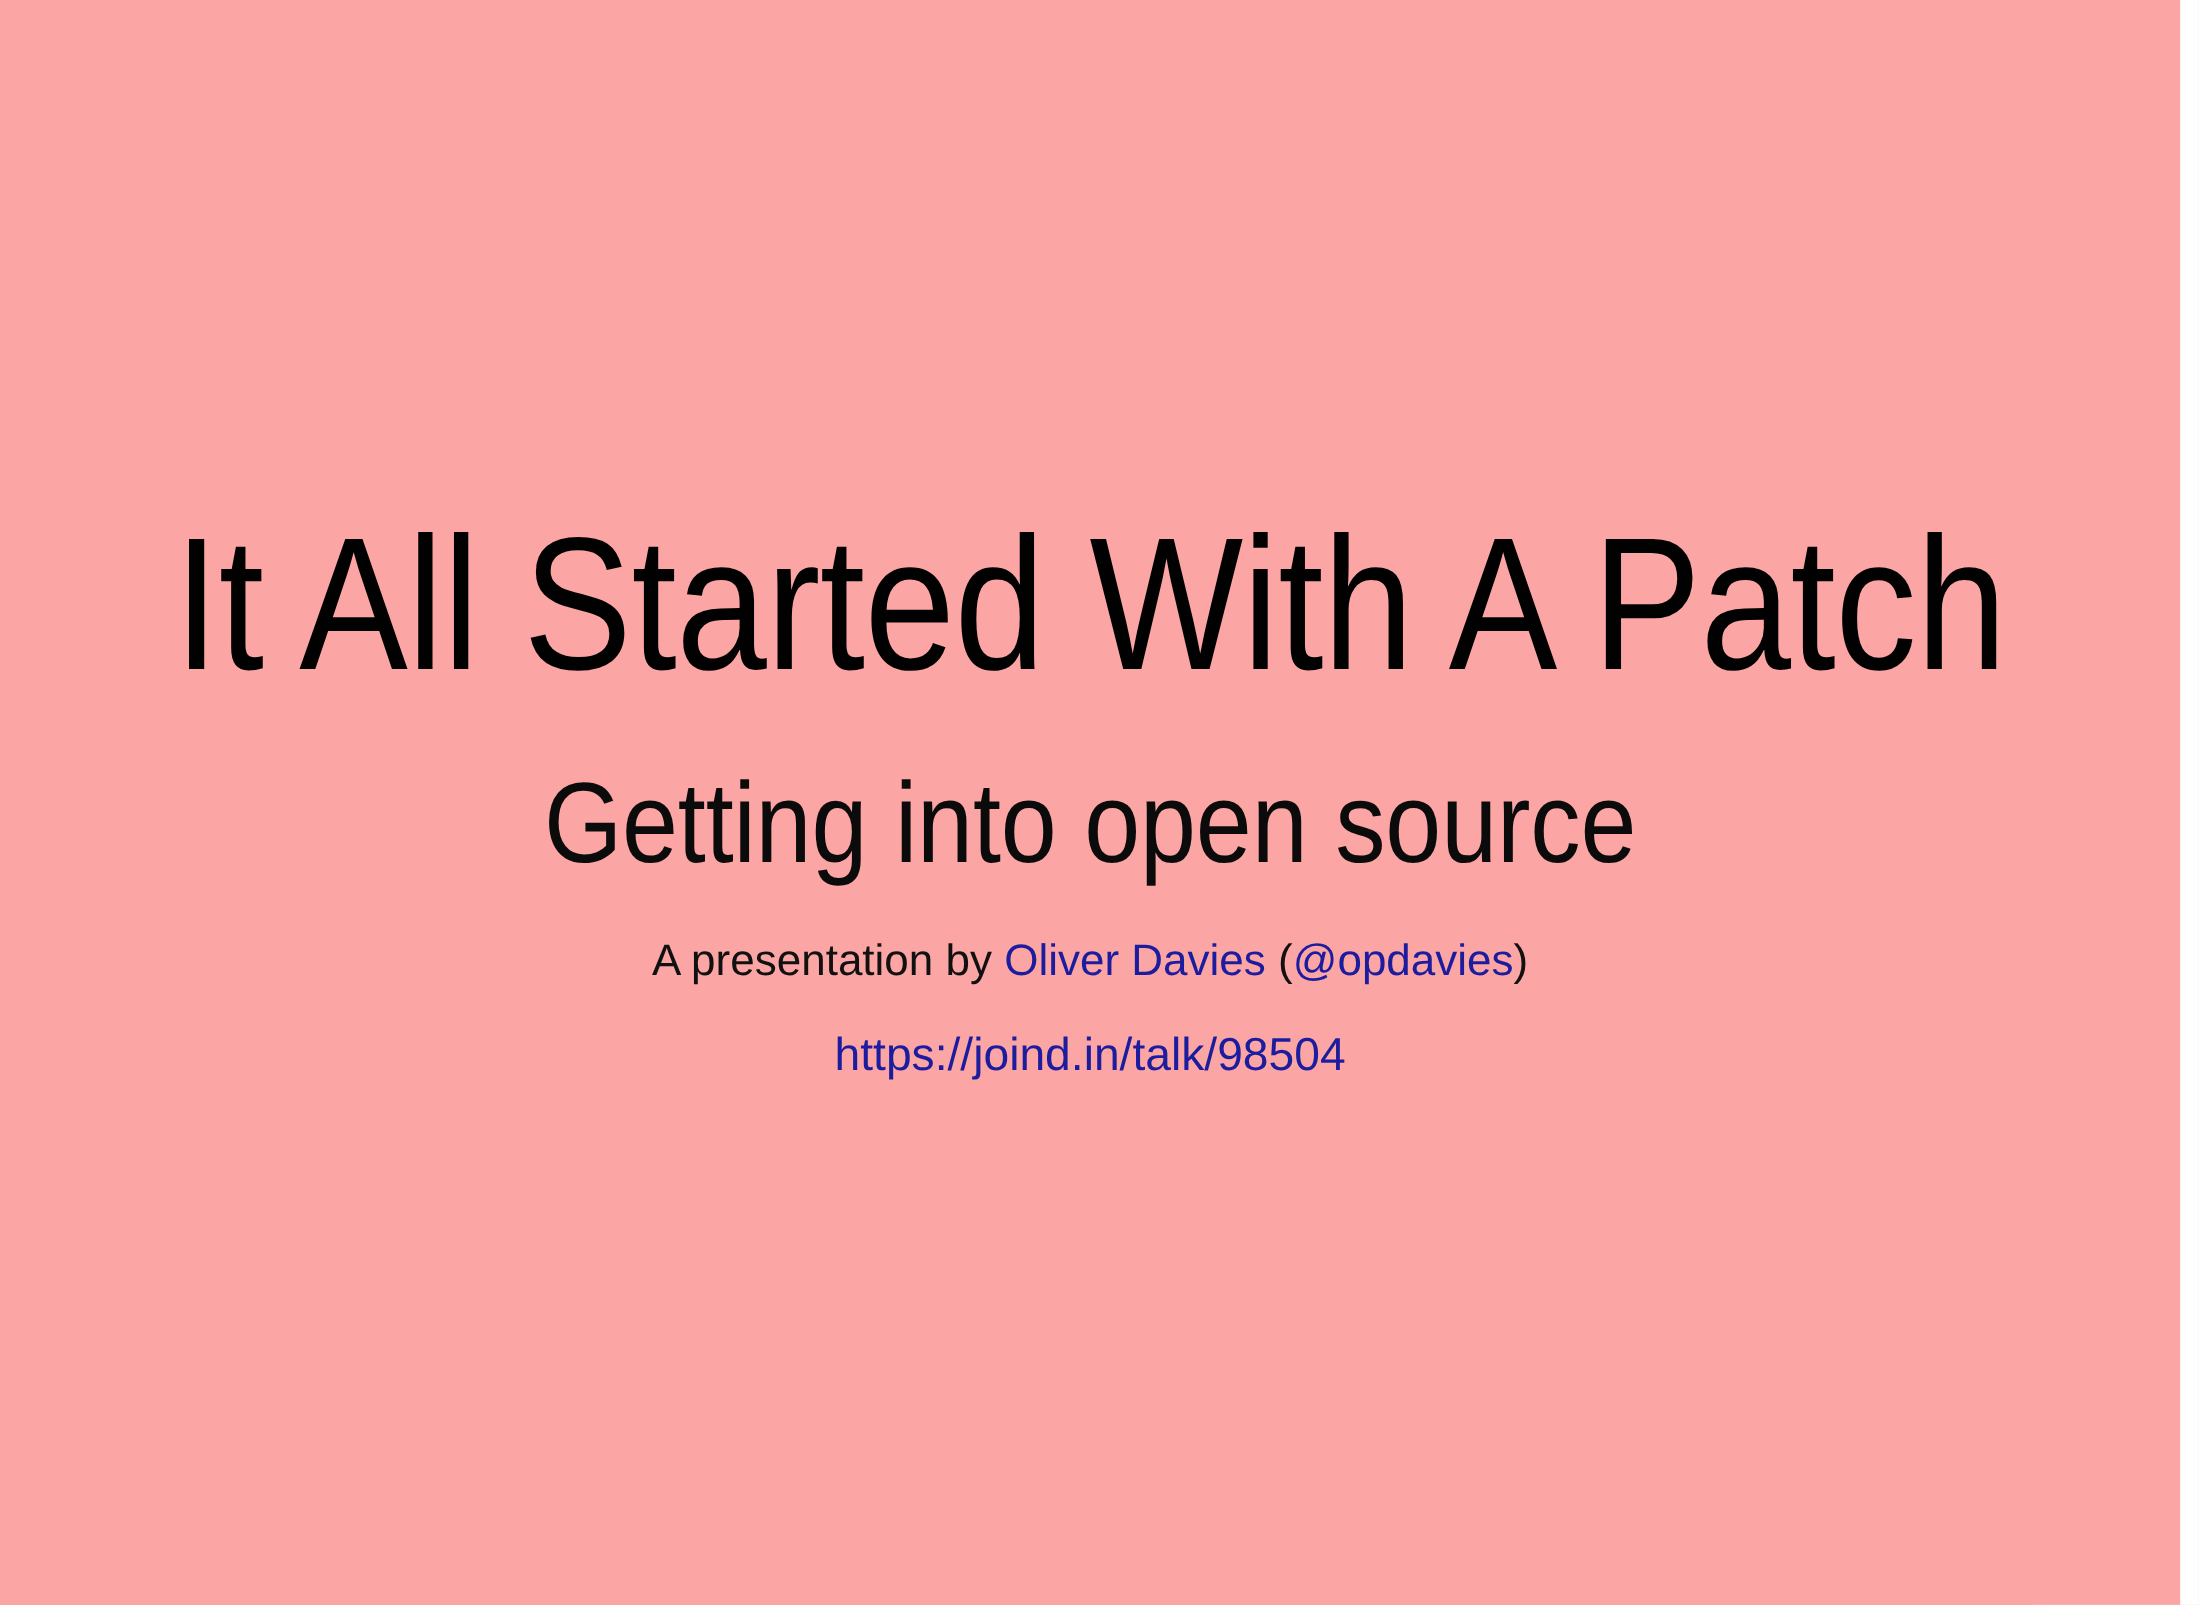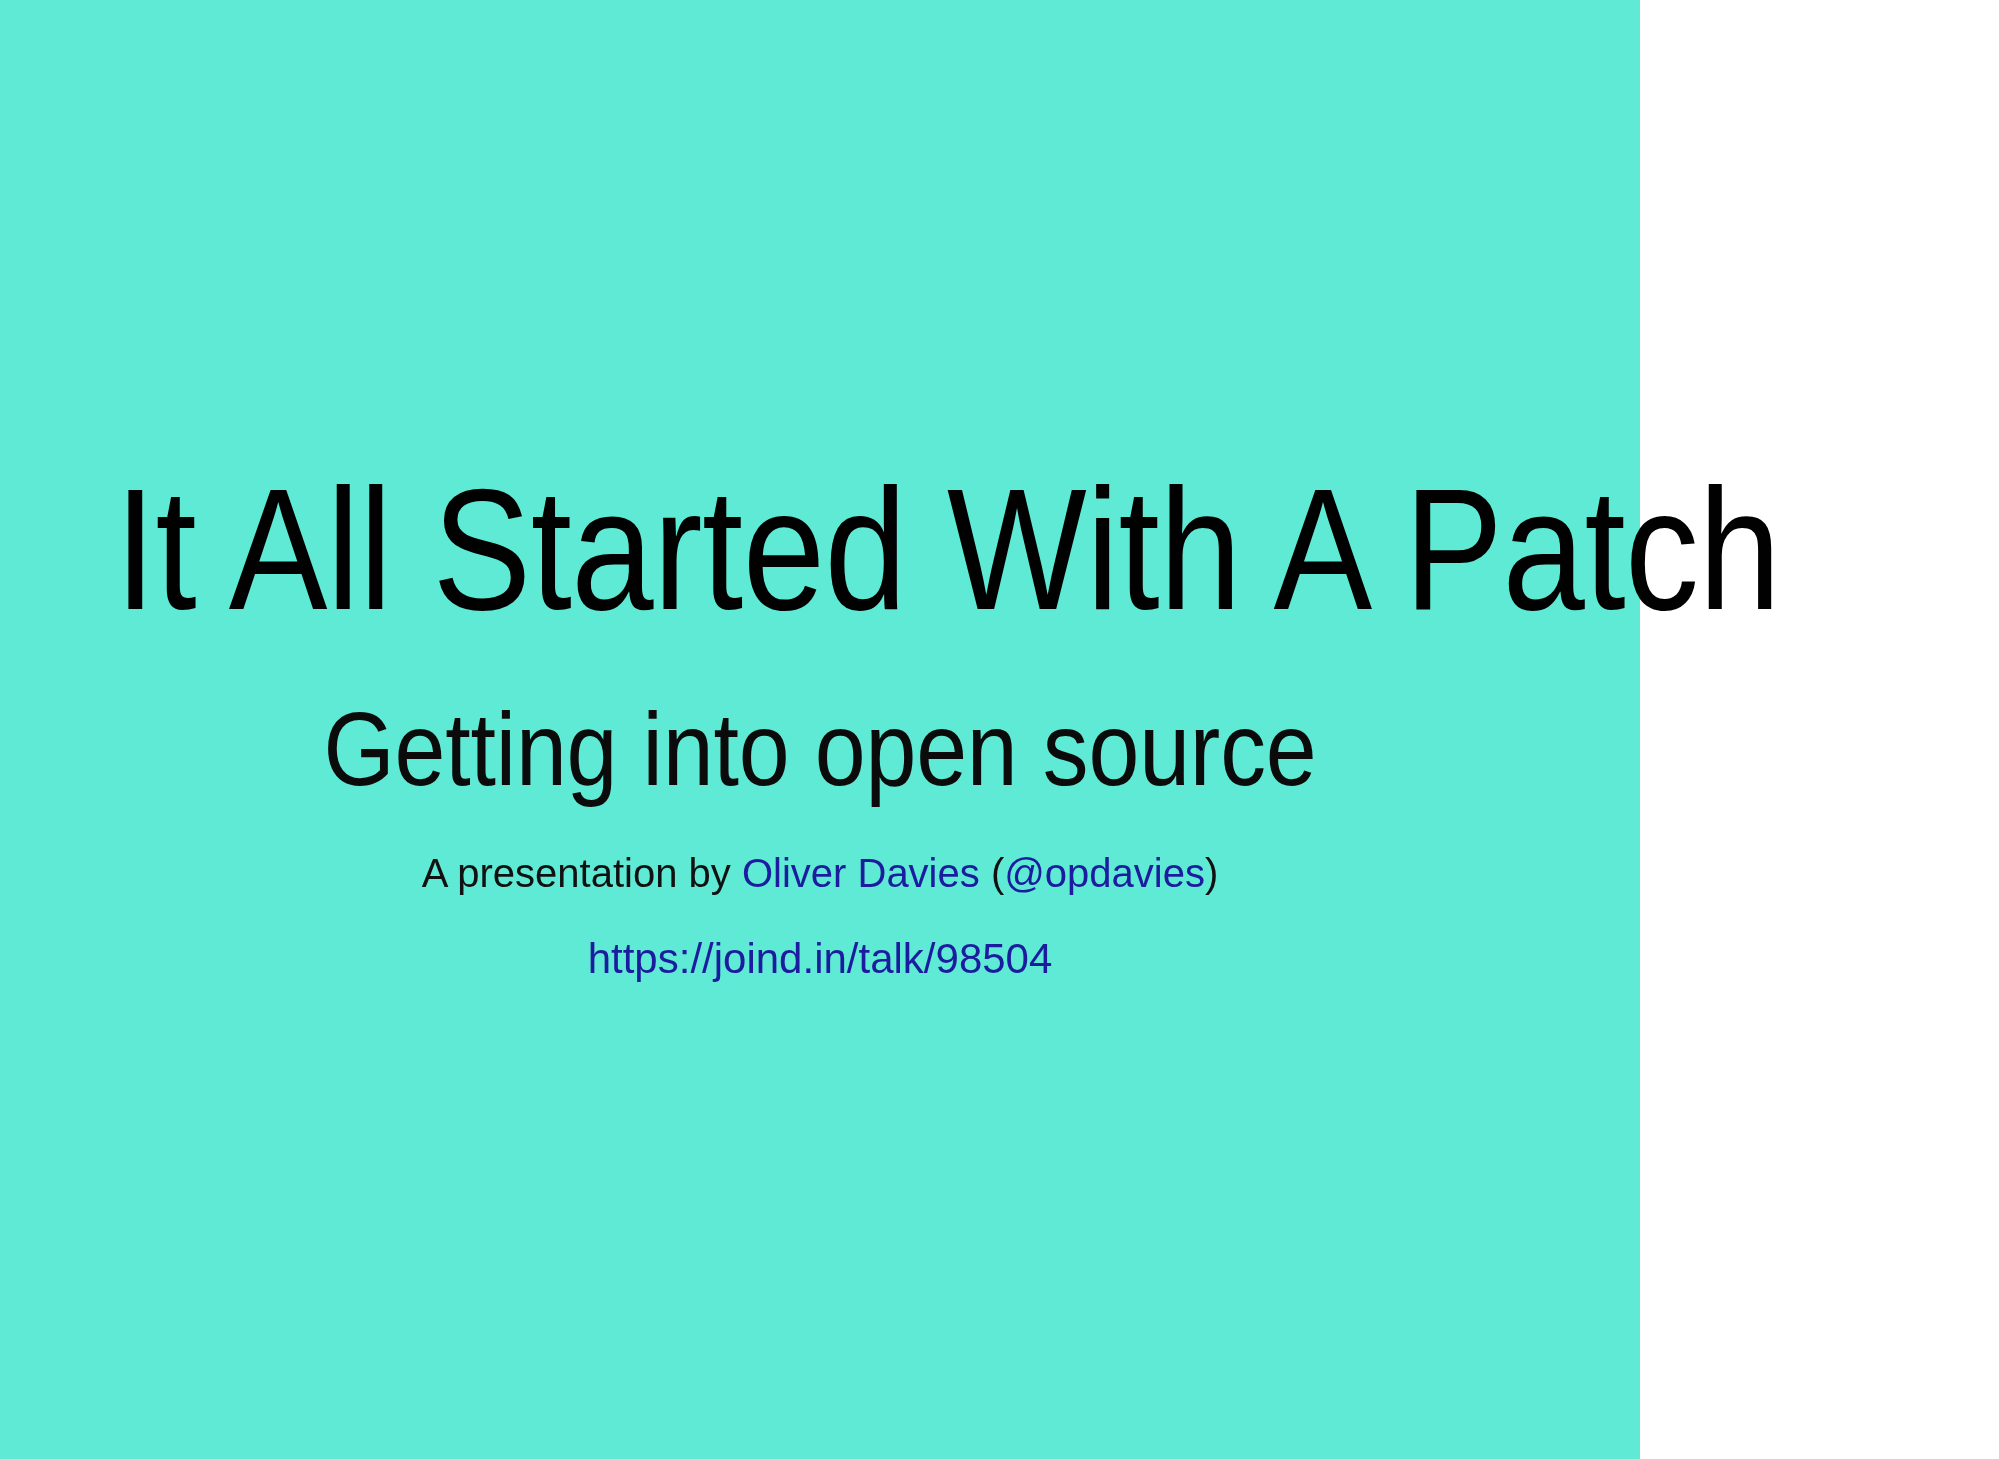--- a/index.html
+++ b/index.html
@@ -10,23 +10,23 @@
   body {
     width: 1999px;
     height: 1459px;
     background: #ffffff;
     font-family: "Liberation Sans", "DejaVu Sans", sans-serif;
     overflow: hidden;
   }
 
   .slide {
     position: relative;
-    width: 1640px;
+    width: 1982px;
     height: 1459px;
-    background: #5eead4;
+    background: #fca5a5;
     box-sizing: border-box;
   }
 
   .slide-content {
     position: absolute;
     left: 0;
     right: 0;
     top: 0;
     text-align: center;
   }

